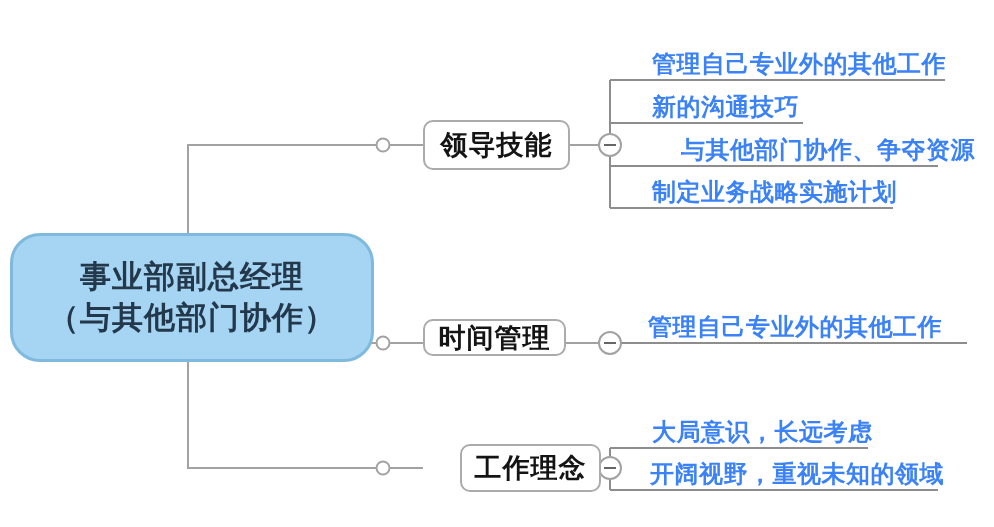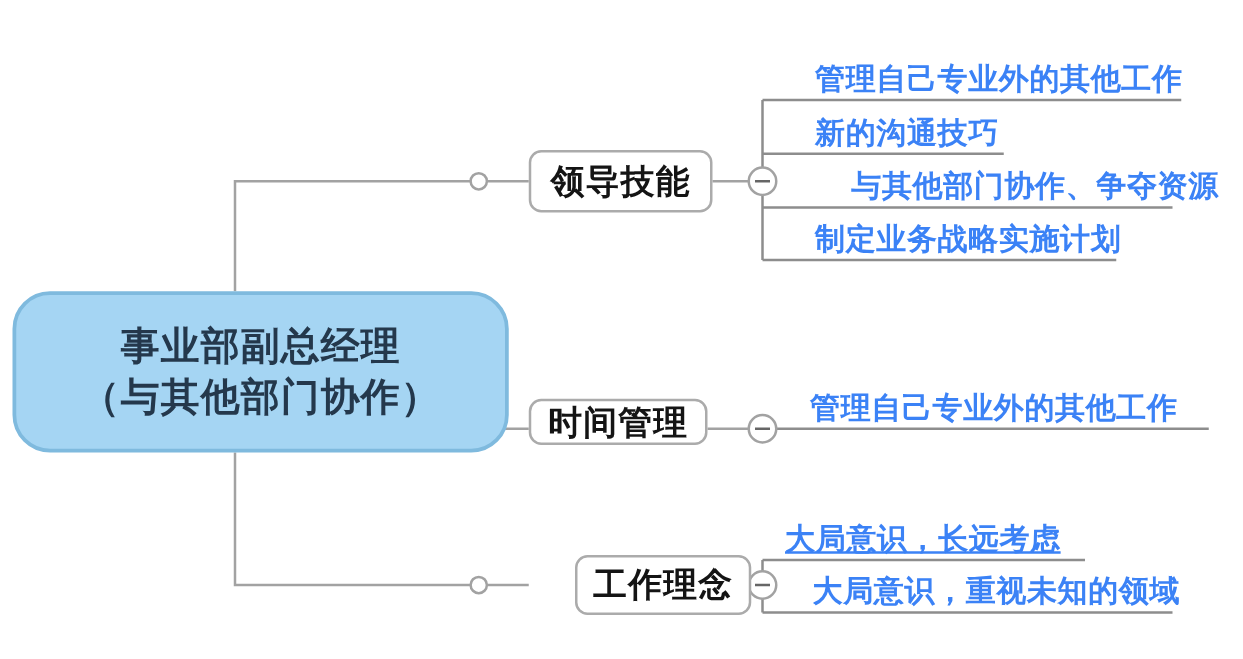--- a/index.html
+++ b/index.html
@@ -9,21 +9,21 @@
     height: 527px;
     background: #ffffff;
     font-family: "Liberation Sans", "DejaVu Sans", sans-serif;
     overflow: hidden;
   }
   svg.wires { position: absolute; left: 0; top: 0; }
 
   .root-node {
     position: absolute;
     left: 10px; top: 233px;
-    width: 397px; height: 129px;
+    width: 364px; height: 129px;
     box-sizing: border-box;
     background: #a5d5f3;
     border: 3px solid #7fbade;
     border-radius: 30px;
     display: flex;
     flex-direction: column;
     align-items: center;
     justify-content: center;
     text-align: center;
     color: #24384c;
@@ -58,21 +58,21 @@
     font-weight: 700;
     line-height: 28px;
     white-space: nowrap;
     letter-spacing: 0.5px;
   }
   .l11 { left: 652px; top: 50px; }
   .l12 { left: 652px; top: 93px; }
   .l13 { left: 652px; top: 136px; margin-left: 29px; }
   .l14 { left: 652px; top: 178px; }
   .l21 { left: 648px; top: 313px; }
-  .l31 { left: 628px; top: 418px; text-decoration: underline; }
+  .l31 { left: 652px; top: 418px; }
   .l32 { left: 650px; top: 460px; }
 </style>
 </head>
 <body>
 
 <div class="canvas">
 
   <svg class="wires" width="994" height="527" viewBox="0 0 994 527">
 
     <g stroke="#a2a2a2" stroke-width="2" fill="none">
@@ -122,15 +122,15 @@
   <div class="branch-node branch-1">领导技能</div>
   <div class="branch-node branch-2">时间管理</div>
   <div class="branch-node branch-3">工作理念</div>
 
   <div class="leaf-topic l11">管理自己专业外的其他工作</div>
   <div class="leaf-topic l12">新的沟通技巧</div>
   <div class="leaf-topic l13">与其他部门协作、争夺资源</div>
   <div class="leaf-topic l14">制定业务战略实施计划</div>
   <div class="leaf-topic l21">管理自己专业外的其他工作</div>
   <div class="leaf-topic l31">大局意识，长远考虑</div>
-  <div class="leaf-topic l32">大局意识，重视未知的领域</div>
+  <div class="leaf-topic l32">开阔视野，重视未知的领域</div>
 
 </div>
 
 </body></html>

